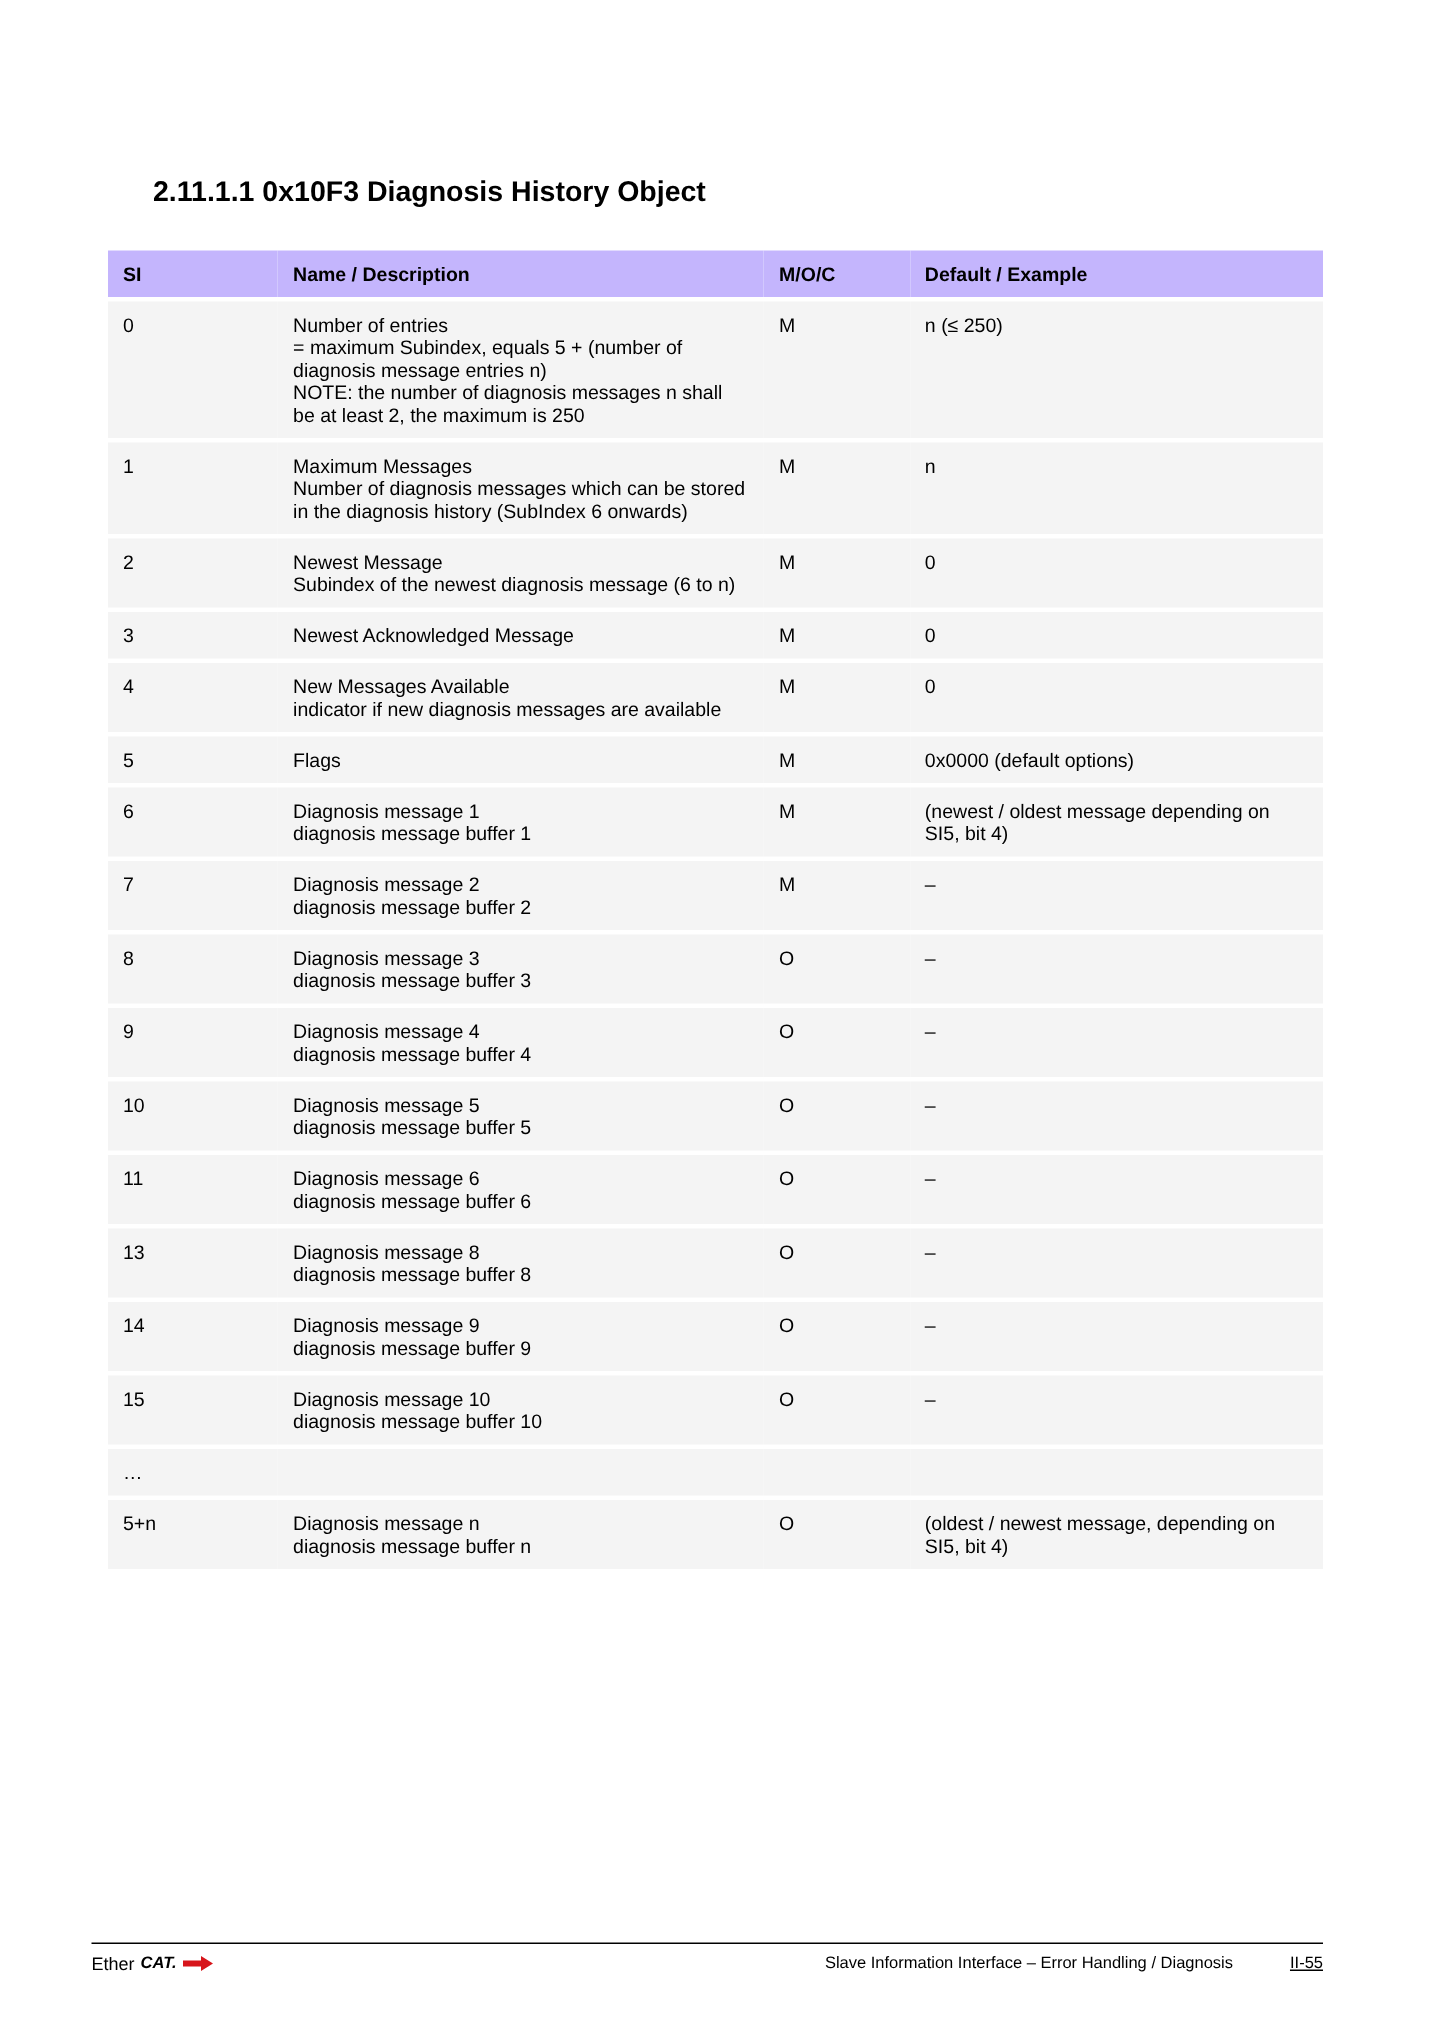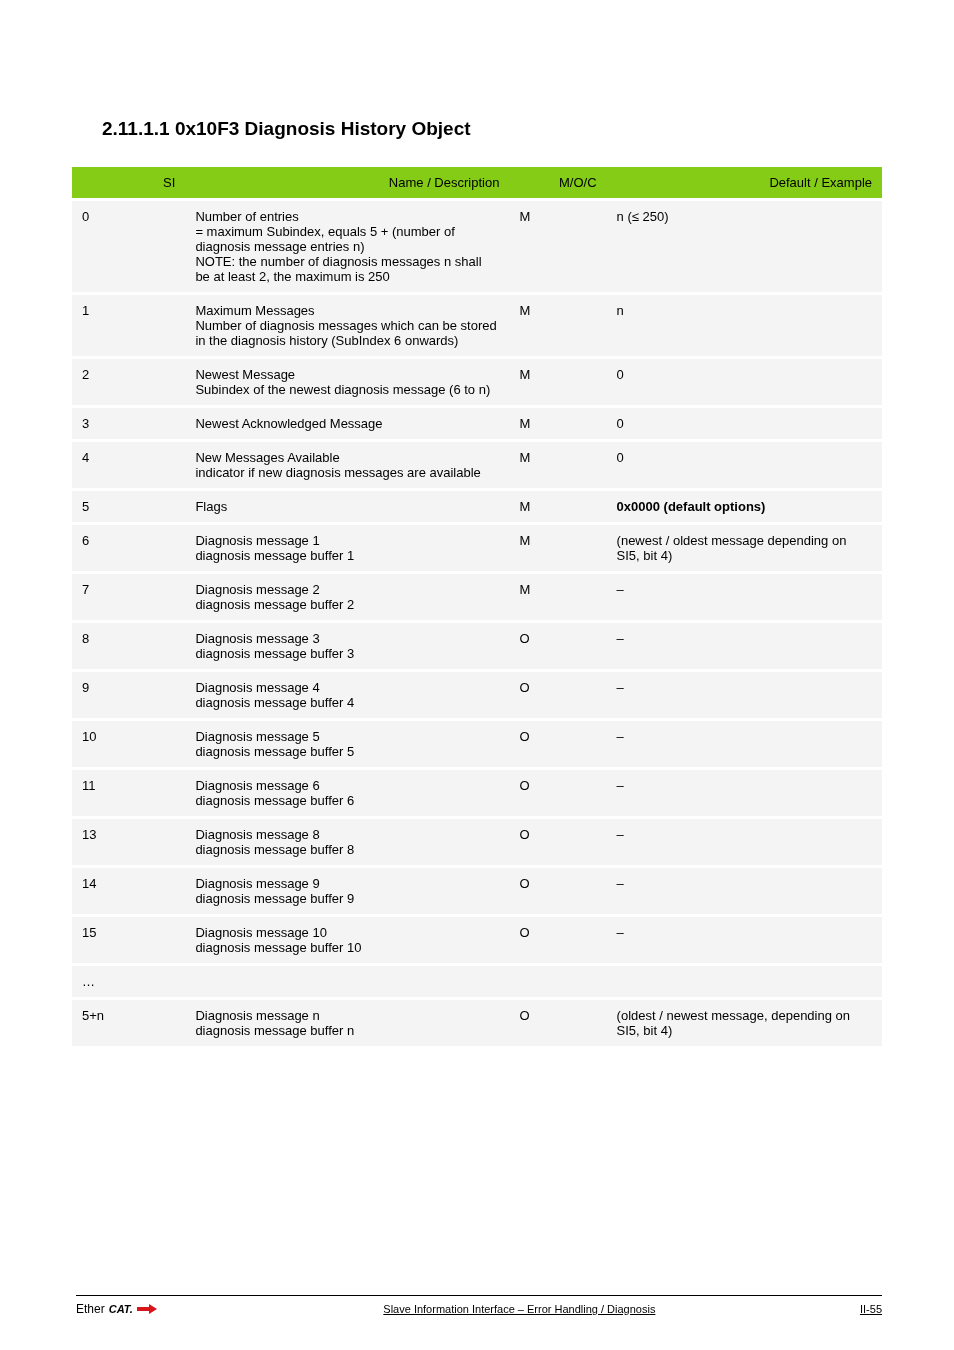--- a/index.html
+++ b/index.html
@@ -4,32 +4,32 @@
 <style>
   * { margin: 0; padding: 0; box-sizing: border-box; }
   body { font-family: Arial, Helvetica, sans-serif; background: #fff; color: #000; }
   .page { width: 954px; min-height: 1350px; margin: 0 auto; padding: 52px 72px 30px 72px; position: relative; }
   .header { border-bottom: 1.5px solid #000; padding-bottom: 6px; display: flex; align-items: baseline; gap: 8px; }
   .brand { color: #d7151b; font-weight: 900; font-size: 20px; letter-spacing: 0.3px; font-style: italic; }
   .tagline { font-weight: 700; font-size: 13px; }
   .title { font-size: 19px; font-weight: 700; margin-top: 66px; margin-left: 30px; }
   table { width: 100%; border-collapse: separate; border-spacing: 0 3px; margin-top: 24px; font-size: 13px; }
   th, td { text-align: left; vertical-align: top; padding: 8px 10px; }
-  th { background: #84cc16; font-weight: 400; text-align: right; }
+  th { background: #c4b5fd; font-weight: 700; }
   td { background: #f4f4f4; }
   .col-index { width: 14%; }
   .col-name { width: 40%; }
   .col-flags { width: 12%; }
   .col-default { width: 34%; }
-  .footer { position: absolute; bottom: 34px; left: 76px; right: 72px; border-top: 1.5px solid #000; padding-top: 6px; display: flex; align-items: center; justify-content: space-between; font-size: 11px; }
+  .footer { position: absolute; bottom: 34px; left: 61px; right: 72px; border-top: 1.5px solid #000; padding-top: 6px; display: flex; align-items: center; justify-content: space-between; font-size: 11px; }
   .footer-left { display: flex; align-items: center; gap: 4px; }
   .ethercat-text { font-weight: 400; font-size: 12px; }
   .ethercat-cat { font-weight: 900; font-style: italic; }
   .arrow-icon { display: inline-flex; align-items: center; }
-  .footer-center { margin-left: 60px; text-align: center; flex: 1; text-decoration: underline; }
+  .footer-center { margin-left: 60px; text-align: right; flex: 1; }
   .footer-right { min-width: 60px; text-align: right; text-decoration: underline; }
 </style>
 </head>
 <body>
 
 <div class="page">
 
   <div class="title">2.11.1.1 0x10F3 Diagnosis History Object</div>
 
   <table>
@@ -74,21 +74,21 @@
           <td style="white-space: pre-line;">4</td>
           <td style="white-space: pre-line;">New Messages Available
 indicator if new diagnosis messages are available</td>
           <td style="white-space: pre-line;">M</td>
           <td style="white-space: pre-line;">0</td>
         </tr>
         <tr>
           <td style="white-space: pre-line;">5</td>
           <td style="white-space: pre-line;">Flags</td>
           <td style="white-space: pre-line;">M</td>
-          <td style="white-space: pre-line; font-weight: bold;">0x0000 (default options)</td>
+          <td style="white-space: pre-line;">0x0000 (default options)</td>
         </tr>
         <tr>
           <td style="white-space: pre-line;">6</td>
           <td style="white-space: pre-line;">Diagnosis message 1
 diagnosis message buffer 1</td>
           <td style="white-space: pre-line;">M</td>
           <td style="white-space: pre-line;">(newest / oldest message depending on SI5, bit 4)</td>
         </tr>
         <tr>
           <td style="white-space: pre-line;">7</td>

